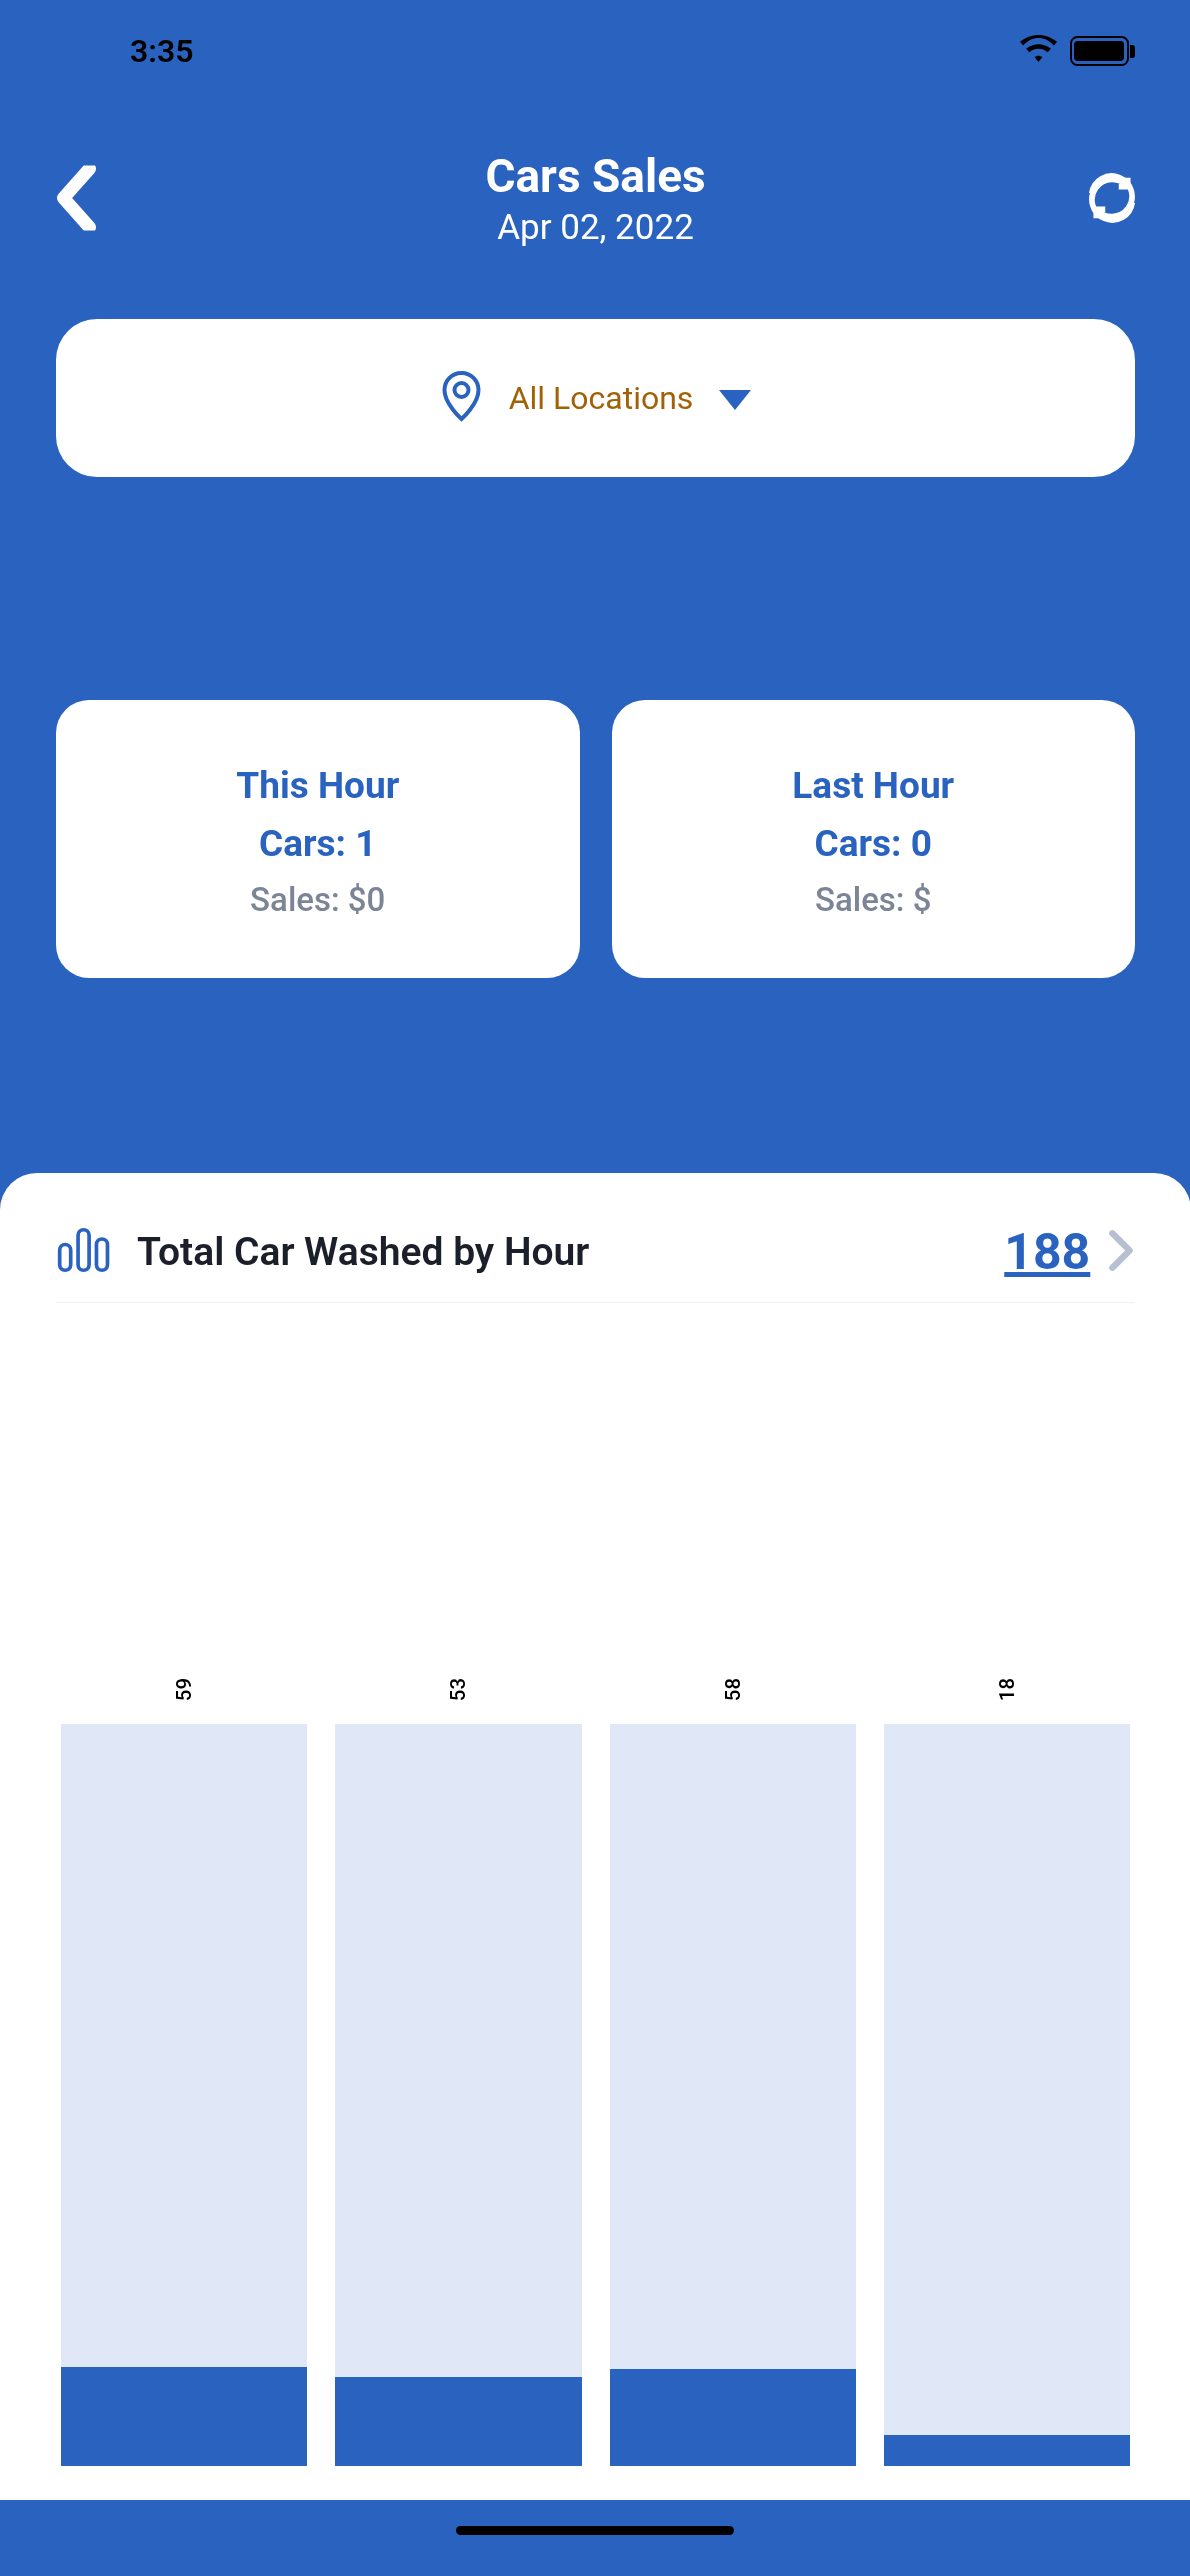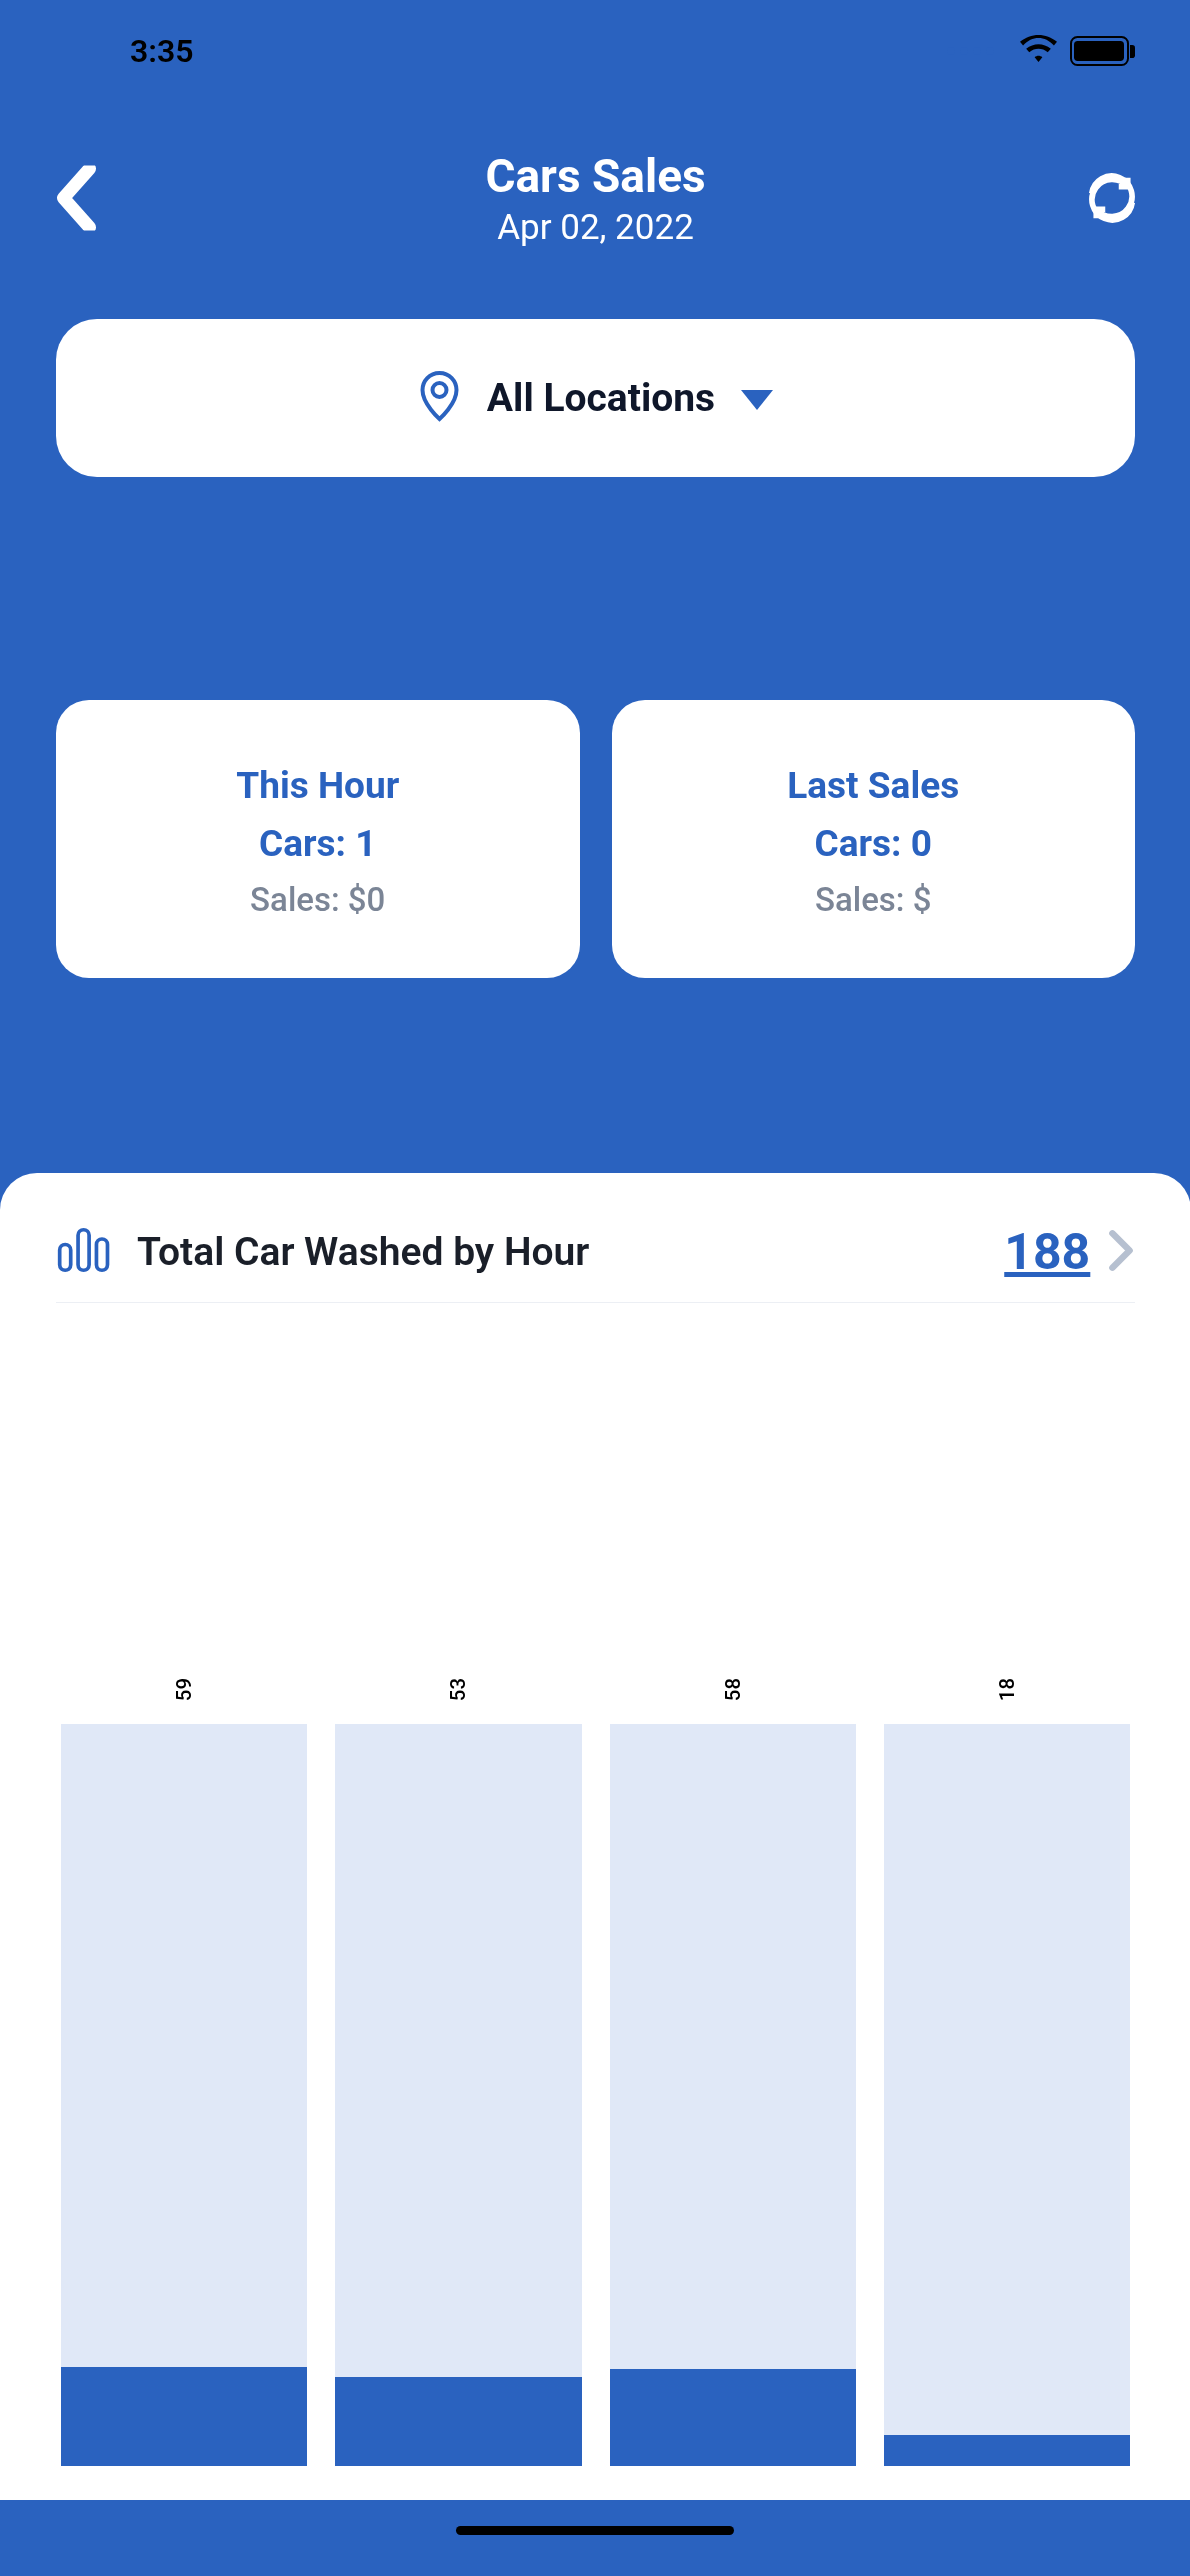--- a/index.html
+++ b/index.html
@@ -49,21 +49,21 @@
     height: 158px;
     background: #fff;
     border-radius: 41px;
     display: flex;
     align-items: center;
     justify-content: center;
     gap: 26px;
     cursor: pointer;
   }
   .pin-icon svg { width: 43px; height: 52px; stroke: #2a62bf; fill: none; stroke-width: 4; }
-  .location-label { font-size: 39px; font-weight: 700; color: #0f172a; }
+  .location-label { font-size: 32px; font-weight: 400; color: #a16207; }
   .caret-icon { width: 0; height: 0; border-left: 16.7px solid transparent; border-right: 16.7px solid transparent; border-top: 20.4px solid #2a62bf; margin-top: 3.7px; }
 
   
   .cards {
     display: flex;
     gap: 32px;
     margin: 223px 56px 0 56px;
   }
   .card {
     flex: 1;
@@ -221,21 +221,21 @@
   <span class="caret-icon"></span>
 </div>
 
 <div class="cards">
   <div class="card">
     <div class="line-main">This Hour</div>
     <div class="line-main">Cars: 1</div>
     <div class="line-sub">Sales: $0</div>
   </div>
   <div class="card">
-    <div class="line-main">Last Sales</div>
+    <div class="line-main">Last Hour</div>
     <div class="line-main">Cars: 0</div>
     <div class="line-sub">Sales: $</div>
   </div>
 </div>
 
 <div class="panel">
   <div class="panel-header">
     <span class="panel-icon">
       <svg viewBox="0 0 62 52">
         <rect x="4" y="20" width="12" height="28" rx="6" fill="none" stroke="#2a62bf" stroke-width="4"></rect>

